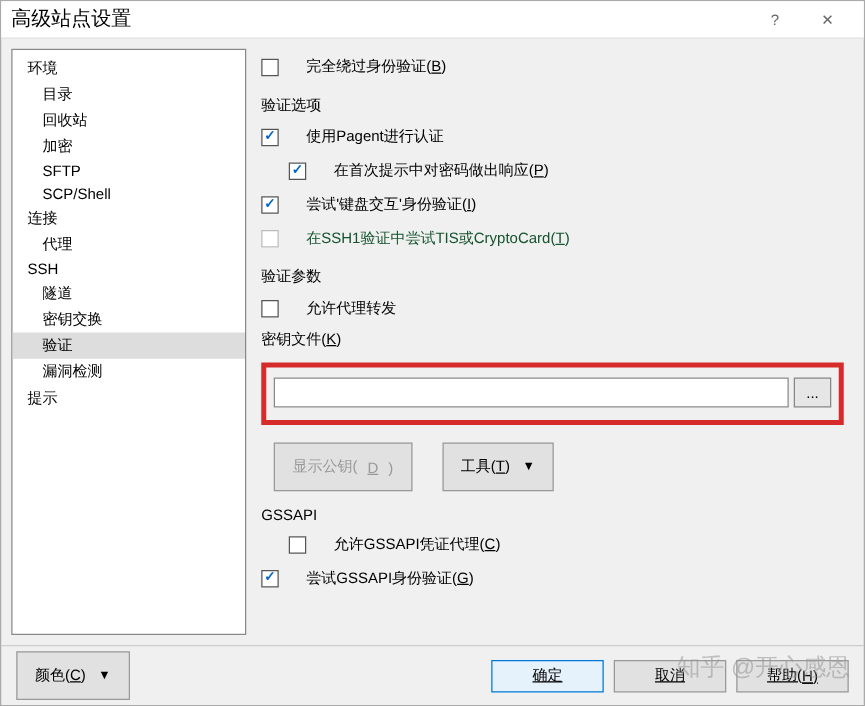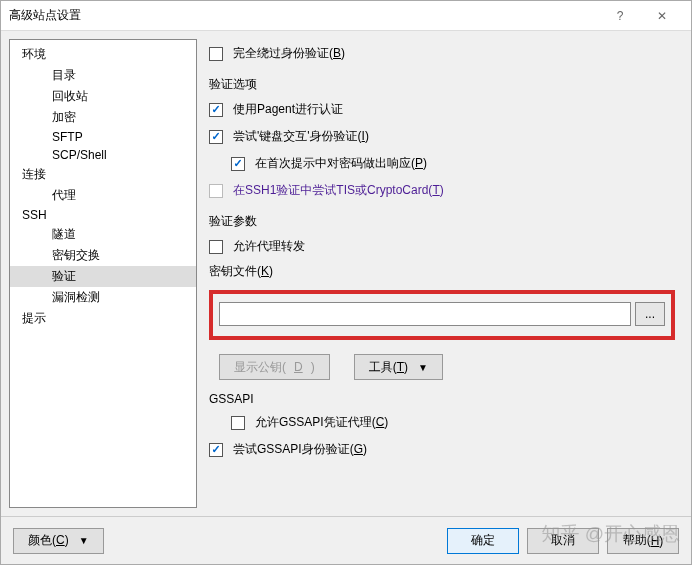--- a/index.html
+++ b/index.html
@@ -1,47 +1,47 @@
 <!DOCTYPE html>
 <html><head>
   <meta charset="utf-8">
   <style>
     * { box-sizing: border-box; margin: 0; padding: 0; }
     body { font-family: "Microsoft YaHei", "Segoe UI", sans-serif; font-size: 12px; background: #f0f0f0; color: #000; }
     .window { width: 692px; height: 565px; background: #f0f0f0; border: 1px solid #aaa; display: flex; flex-direction: column; }
     .titlebar { height: 30px; display: flex; align-items: center; padding: 0 8px; background: #fff; border-bottom: 1px solid #ddd; }
-    .titlebar-title { flex: 1; font-size: 12px; }
+    .titlebar-title { flex: 1; font-size: 16px; }
     .titlebar-btn { width: 42px; height: 28px; display: flex; align-items: center; justify-content: center; color: #666; cursor: default; }
     .content { flex: 1; display: flex; padding: 8px; gap: 8px; }
     .tree-panel { width: 188px; border: 1px solid #888; background: #fff; padding: 4px 0; overflow: auto; }
     .tree-item { padding: 2px 4px 2px 12px; cursor: default; white-space: nowrap; }
-    .tree-item.lvl1 { padding-left: 42px; }
+    .tree-item.lvl1 { padding-left: 24px; }
     .tree-item.sel { background: #ddd; }
     .main-panel { flex: 1; display: flex; flex-direction: column; gap: 6px; padding: 4px 8px 0 4px; }
-    .checkbox-row { display: flex; align-items: center; gap: 10px; padding: 2px 0; }
+    .checkbox-row { display: flex; align-items: center; gap: 22px; padding: 2px 0; }
     .checkbox-row.indent1 { padding-left: 22px; }
     .checkbox { width: 14px; height: 14px; border: 1px solid #555; background: #fff; display: inline-flex; align-items: center; justify-content: center; font-size: 11px; }
     .checkbox.checked::after { content: "✓"; color: #0066cc; font-weight: bold; line-height: 1; }
     .checkbox.disabled { border-color: #bbb; }
-    .label.disabled { color: #4c1d95; }
+    .label.disabled { color: #14532d; }
     .section-label { margin-top: 6px; }
     .u { text-decoration: underline; }
     .keyfile-box { border: 4px solid #d62b2b; padding: 8px 6px 10px 6px; margin: 4px 0 8px 0; }
     .keyfile-input-row { display: flex; gap: 4px; }
     .keyfile-input { flex: 1; height: 24px; border: 1px solid #888; background: #fff; padding: 0 4px; }
     .browse-btn { width: 30px; height: 24px; border: 1px solid #888; background: #e6e6e6; display: flex; align-items: center; justify-content: center; }
     .button-row { display: flex; gap: 24px; padding-left: 10px; }
-    .btn { height: 26px; border: 1px solid #999; background: #e1e1e1; display: flex; align-items: center; justify-content: flex-end; cursor: default; padding: 0 14px; gap: 8px; }
+    .btn { height: 39px; border: 1px solid #999; background: #e1e1e1; display: flex; align-items: center; justify-content: flex-end; cursor: default; padding: 0 14px; gap: 8px; }
     .btn.disabled { color: #999; }
     .dropdown { display: flex; align-items: center; gap: 10px; }
     .chevron { font-size: 10px; }
     .footer { height: 48px; border-top: 1px solid #ccc; display: flex; align-items: center; padding: 0 12px; gap: 8px; }
     .footer-left { display: flex; align-items: center; }
     .footer-spacer { flex: 1; }
-    .footer-btn { width: 72px; height: 26px; border: 1px solid #999; background: #e1e1e1; display: flex; align-items: center; justify-content: center; }
+    .footer-btn { width: 90px; height: 26px; border: 1px solid #999; background: #e1e1e1; display: flex; align-items: center; justify-content: center; text-decoration: underline; }
     .footer-btn.primary { border: 1px solid #0078d7; background: #e5f1fb; }
     .watermark { position: absolute; right: 12px; bottom: 18px; color: rgba(150,150,150,0.55); font-size: 19px; pointer-events: none; }
     .window-wrap { position: relative; }
   </style>
 </head>
 <body>
 
 <div class="window-wrap">
 <div class="window">
 
@@ -77,28 +77,28 @@
         <span><span>完全绕过身份验证(</span><span class="u">B</span><span>)</span></span>
       </div>
 
       <div class="section-label">验证选项</div>
 
       <div class="checkbox-row">
         <span class="checkbox checked"></span>
         <span>使用Pagent进行认证</span>
       </div>
 
+      <div class="checkbox-row indent1">
+        <span class="checkbox checked"></span>
+        <span><span>在首次提示中对密码做出响应(</span><span class="u">P</span><span>)</span></span>
+      </div>
+
       <div class="checkbox-row">
         <span class="checkbox checked"></span>
         <span><span>尝试'键盘交互'身份验证(</span><span class="u">I</span><span>)</span></span>
-      </div>
-
-      <div class="checkbox-row indent1">
-        <span class="checkbox checked"></span>
-        <span><span>在首次提示中对密码做出响应(</span><span class="u">P</span><span>)</span></span>
       </div>
 
       <div class="checkbox-row">
         <span class="checkbox disabled"></span>
         <span class="label disabled"><span>在SSH1验证中尝试TIS或CryptoCard(</span><span class="u">T</span><span>)</span></span>
       </div>
 
       <div class="section-label">验证参数</div>
 
       <div class="checkbox-row">

